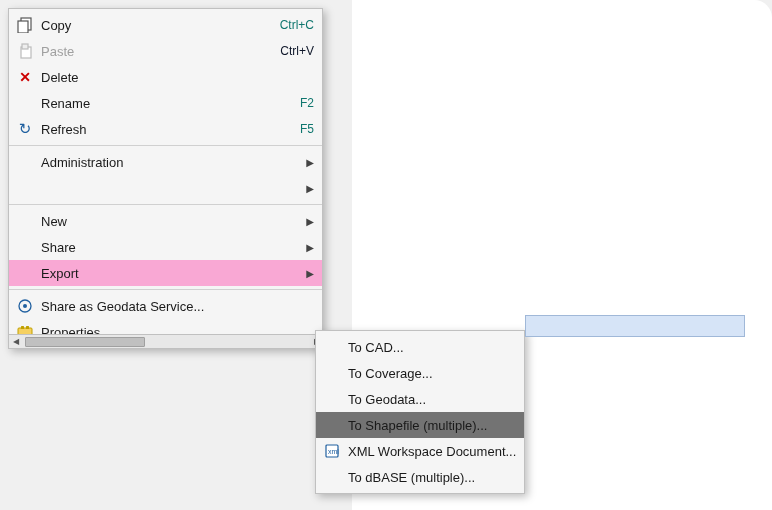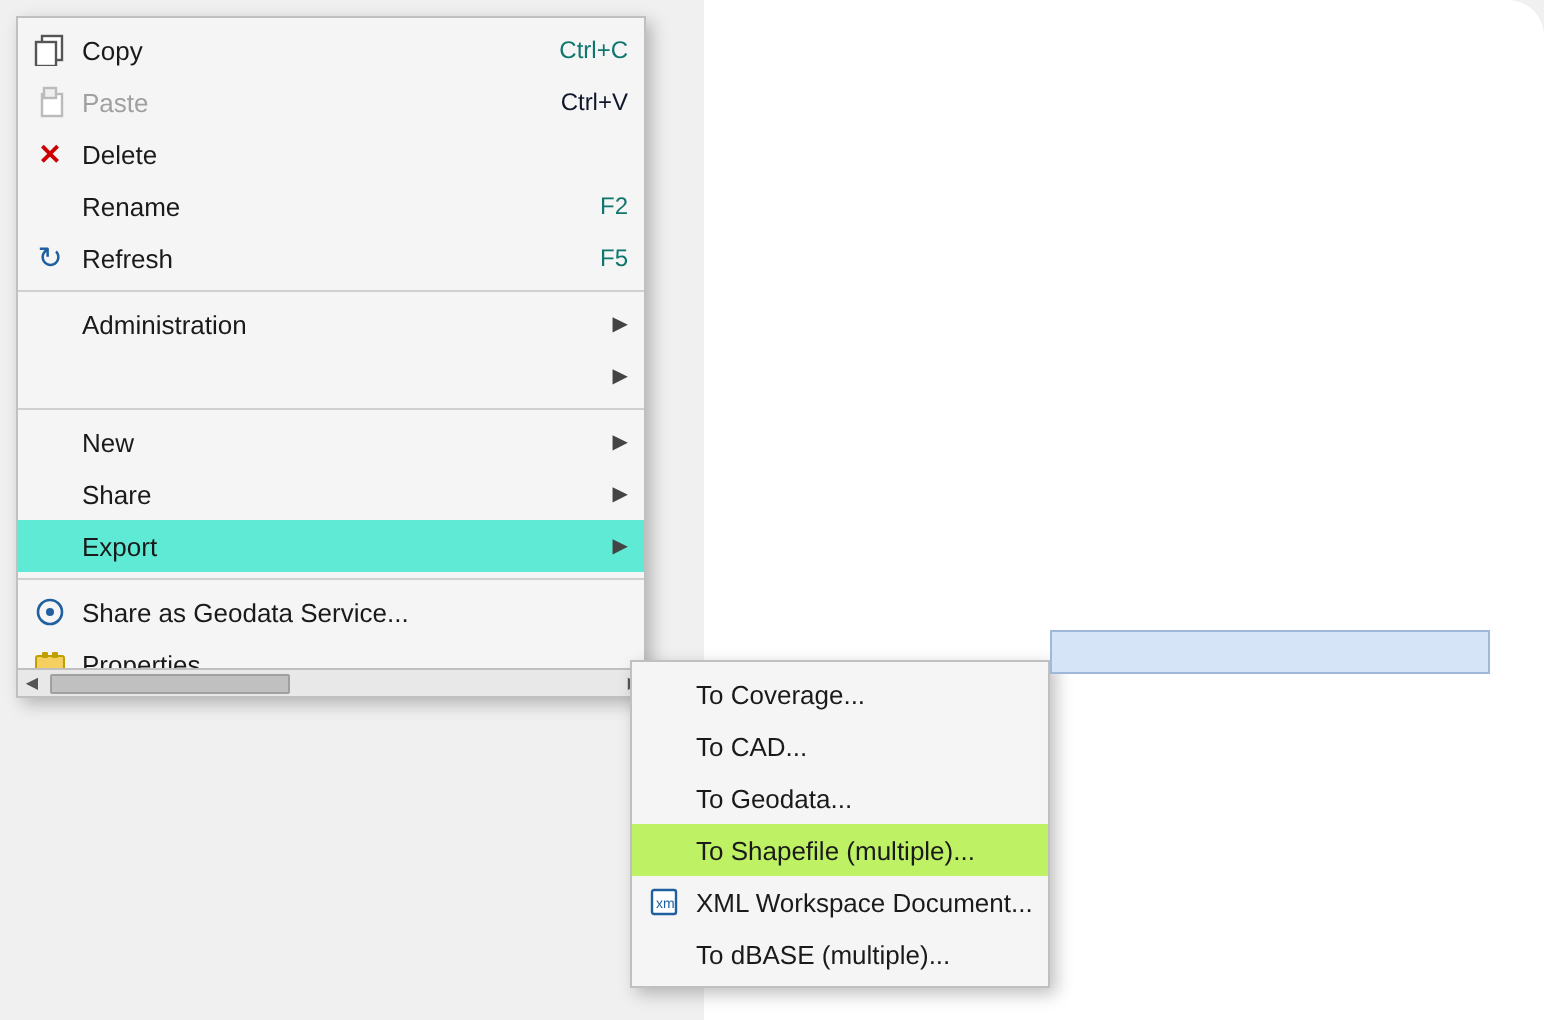--- a/index.html
+++ b/index.html
@@ -42,21 +42,21 @@
       align-items: center;
       padding: 5px 8px 5px 32px;
       cursor: pointer;
       position: relative;
       white-space: nowrap;
       min-height: 26px;
       color: #1a1a1a;
     }
 
     .menu-item:hover, .menu-item.active {
-      background: #5eead4;
+      background: #f9a8d4;
     }
 
     .menu-item.disabled {
       color: #a0a0a0;
     }
 
     .menu-item .icon-area {
       position: absolute;
       left: 4px;
       width: 24px;
@@ -108,21 +108,21 @@
       align-items: center;
       padding: 5px 8px 5px 32px;
       cursor: pointer;
       position: relative;
       white-space: nowrap;
       min-height: 26px;
       color: #1a1a1a;
     }
 
     .submenu-item:hover, .submenu-item.active {
-      background: #bef264;
+      background: #737373;
     }
 
     .submenu-item .icon-area {
       position: absolute;
       left: 4px;
       width: 24px;
       height: 24px;
       display: flex;
       align-items: center;
       justify-content: center;
@@ -308,26 +308,26 @@
     <div class="scrollbar-thumb"></div>
     <span class="scrollbar-arrow" style="margin-left:auto;">▶</span>
   </div>
 
 </div>
 
 <div class="submenu">
 
   <div class="submenu-item">
     <span class="icon-area"></span>
+    <span>To CAD...</span>
+  </div>
+
+  <div class="submenu-item">
+    <span class="icon-area"></span>
     <span>To Coverage...</span>
-  </div>
-
-  <div class="submenu-item">
-    <span class="icon-area"></span>
-    <span>To CAD...</span>
   </div>
 
   <div class="submenu-item">
     <span class="icon-area"></span>
     <span>To Geodata...</span>
   </div>
 
   <div class="submenu-item active">
     <span class="icon-area"></span>
     <span>To Shapefile (multiple)...</span>

